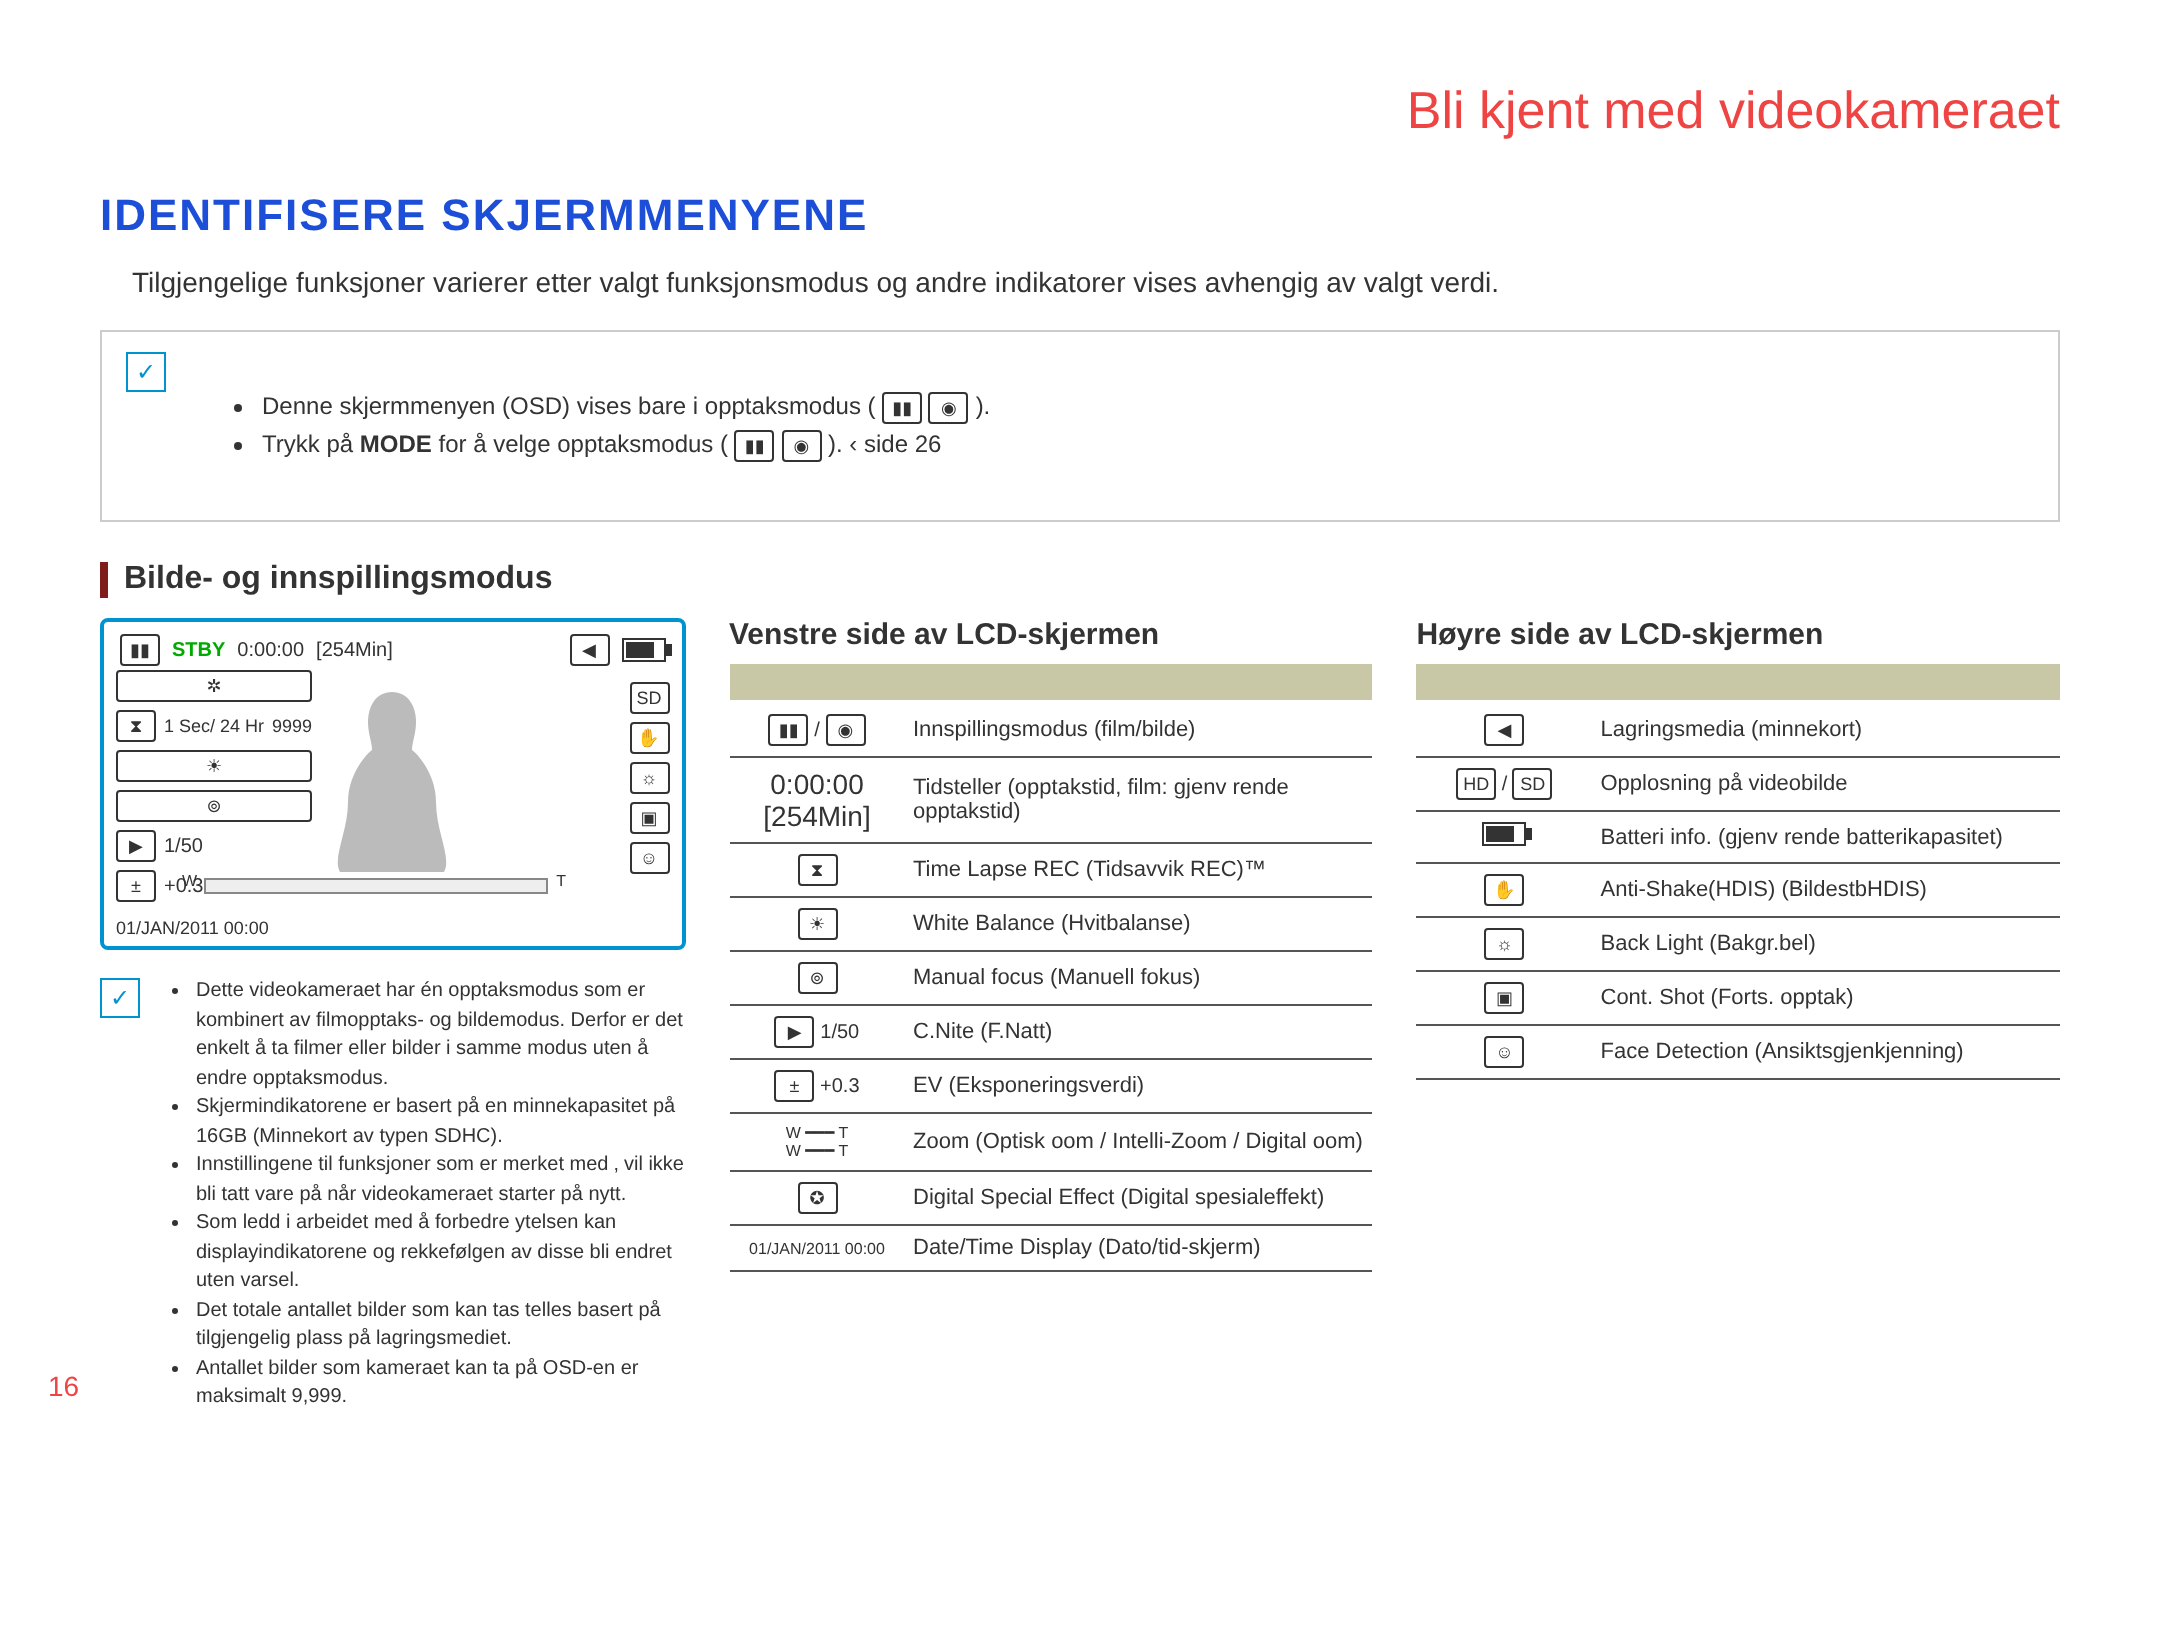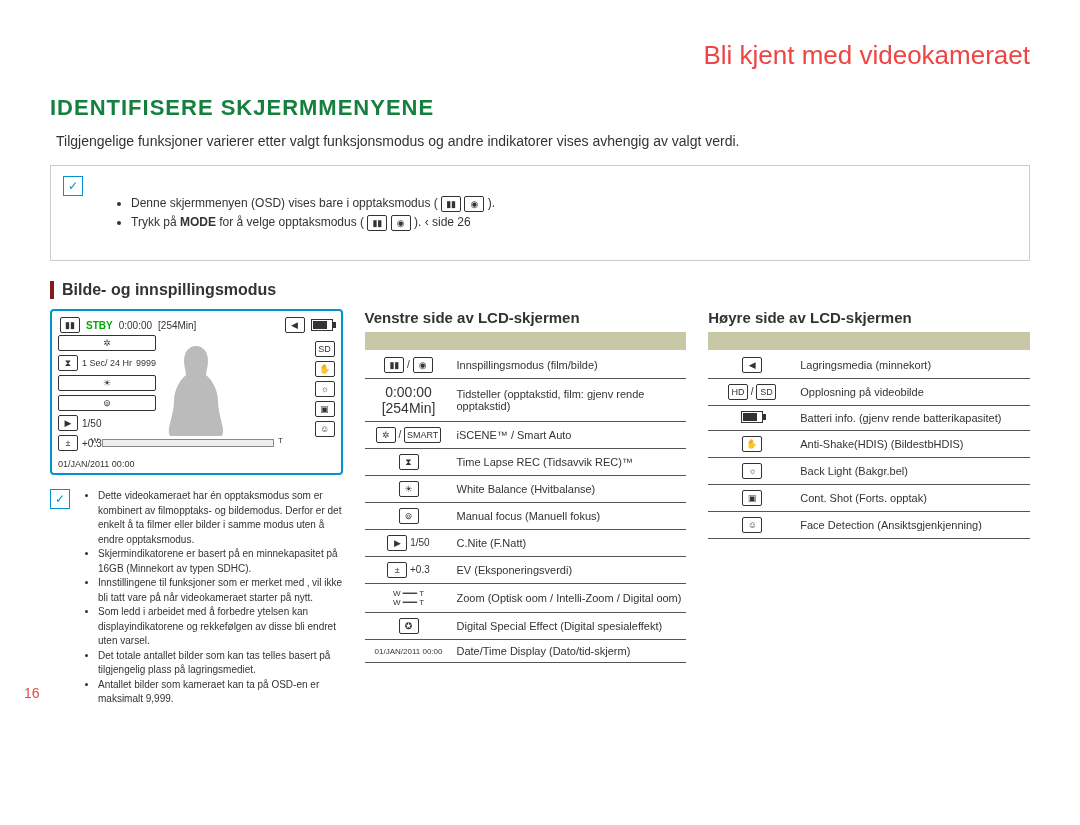--- a/index.html
+++ b/index.html
@@ -14,28 +14,28 @@
     position: relative;
   }
   .chapter-title {
     text-align: right;
     font-size: 26px;
     color: #ef4444;
     font-weight: normal;
     margin: 0 0 24px;
   }
   .section-title {
-    color: #15803d;
+    color: #1d4ed8;
     font-size: 22px;
     letter-spacing: 1px;
     margin: 0 0 12px;
   }
   .intro {
     font-size: 14px;
-    margin: 0 6px 16px;
+    margin: 0 16px 16px;
   }
   .note-box {
     border: 1px solid #ccc;
     padding: 10px 12px;
     margin-bottom: 20px;
     display: flex;
     gap: 14px;
     align-items: flex-start;
   }
   .note-icon {
@@ -258,24 +258,20 @@
         <tbody>
             <tr>
               <td class="ic"><span class="mini-ic">▮▮</span> / <span class="mini-ic">◉</span></td>
               <td>Innspillingsmodus (film/bilde)</td>
             </tr>
         <tr>
               <td class="ic" style="font-size:14px;">0:00:00 [254Min]</td>
               <td>Tidsteller (opptakstid, film: gjenv rende opptakstid)</td>
             </tr>
         <tr>
-              <td class="ic"><span class="mini-ic">✲</span> / <span class="mini-ic">SMART</span></td>
-              <td>iSCENE™ / Smart Auto</td>
-            </tr>
-        <tr>
               <td class="ic"><span class="mini-ic">⧗</span></td>
               <td>Time Lapse REC (Tidsavvik REC)™</td>
             </tr>
         <tr>
               <td class="ic"><span class="mini-ic">☀</span></td>
               <td>White Balance (Hvitbalanse)</td>
             </tr>
         <tr>
               <td class="ic"><span class="mini-ic">⊚</span></td>
               <td>Manual focus (Manuell fokus)</td>

